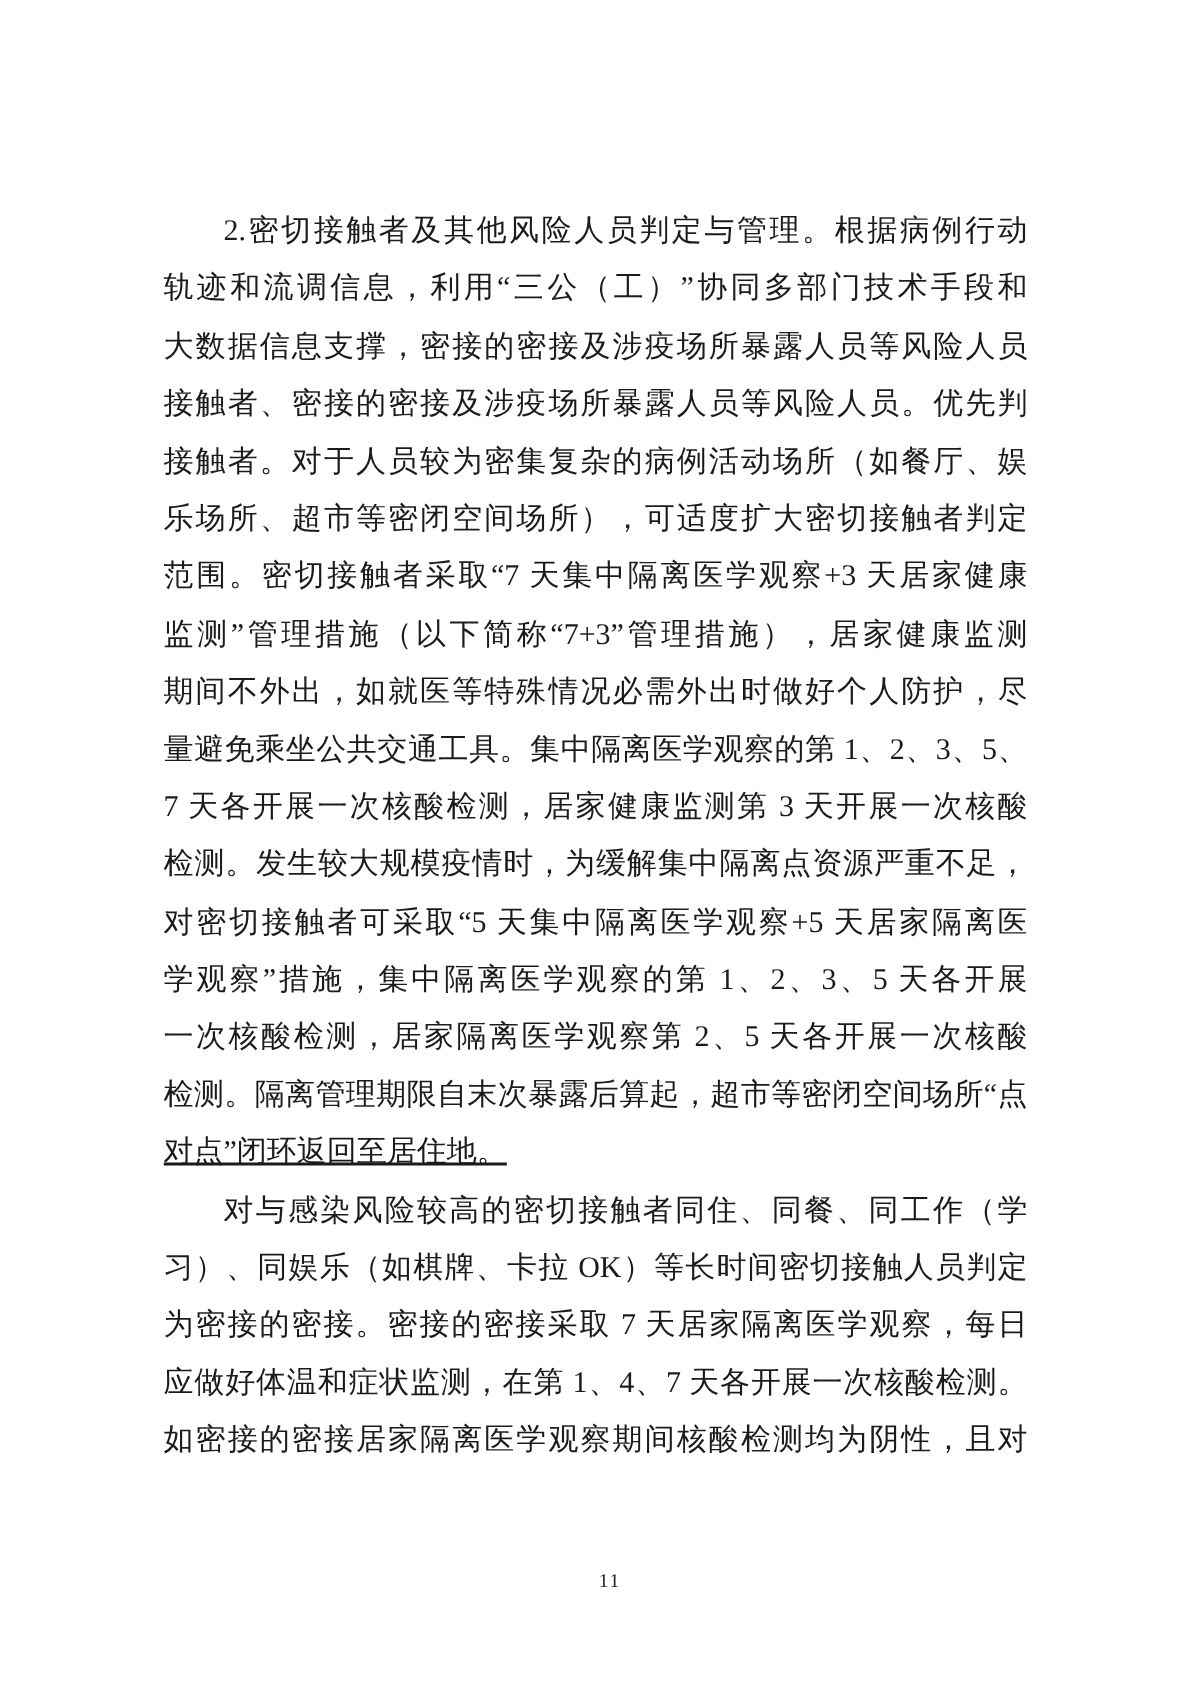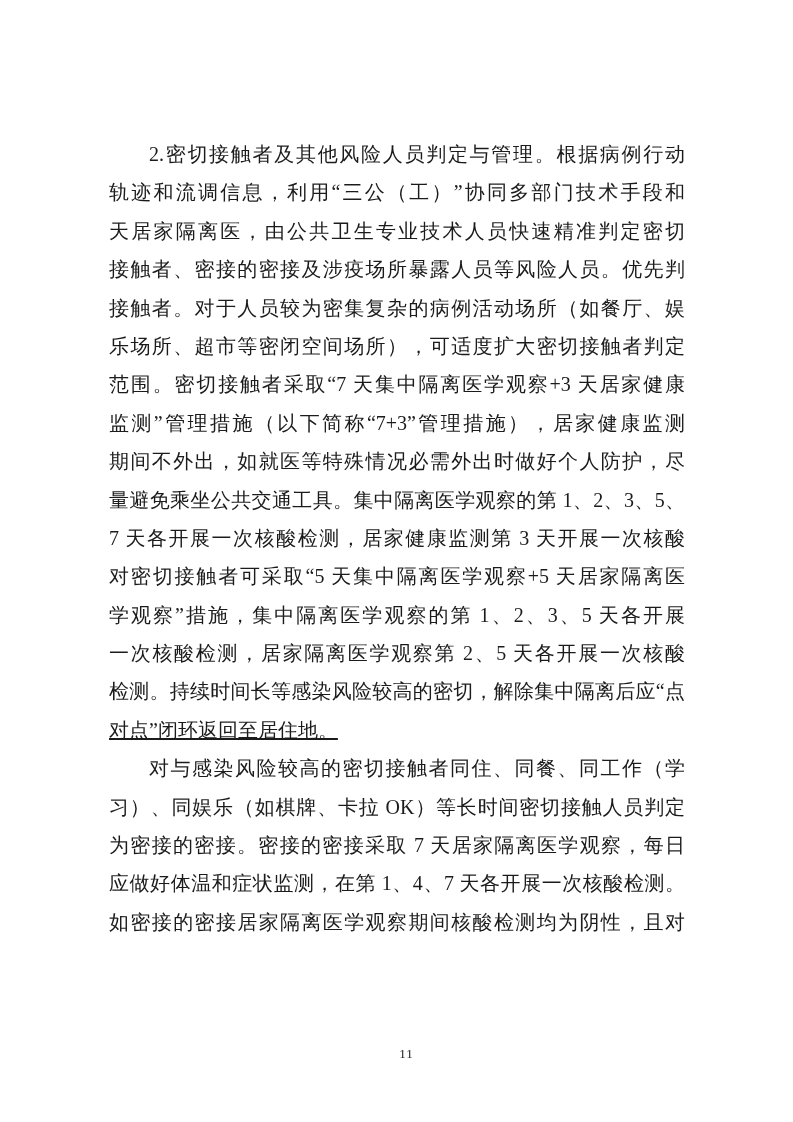--- a/index.html
+++ b/index.html
@@ -58,33 +58,34 @@
 </style>
 </head>
 <body>
 
 <div class="page">
   <div class="text-block">
 
     <div class="para">
       <div class="line indent">2.密切接触者及其他风险人员判定与管理。根据病例行动</div>
       <div class="line">轨迹和流调信息，利用“三公（工）”协同多部门技术手段和</div>
-      <div class="line">天居家隔离医，由公共卫生专业技术人员快速精准判定密切</div>
+      <div class="line">大数据信息支撑，密接的密接及涉疫场所暴露人员等风险人员</div>
       <div class="line">接触者、密接的密接及涉疫场所暴露人员等风险人员。优先判</div>
       <div class="line">接触者。对于人员较为密集复杂的病例活动场所（如餐厅、娱</div>
       <div class="line">乐场所、超市等密闭空间场所），可适度扩大密切接触者判定</div>
       <div class="line">范围。密切接触者采取“7 天集中隔离医学观察+3 天居家健康</div>
       <div class="line">监测”管理措施（以下简称“7+3”管理措施），居家健康监测</div>
       <div class="line">期间不外出，如就医等特殊情况必需外出时做好个人防护，尽</div>
       <div class="line">量避免乘坐公共交通工具。集中隔离医学观察的第 1、2、3、5、</div>
       <div class="line">7 天各开展一次核酸检测，居家健康监测第 3 天开展一次核酸</div>
+      <div class="line">检测。发生较大规模疫情时，为缓解集中隔离点资源严重不足，</div>
       <div class="line">对密切接触者可采取“5 天集中隔离医学观察+5 天居家隔离医</div>
       <div class="line">学观察”措施，集中隔离医学观察的第 1、2、3、5 天各开展</div>
       <div class="line">一次核酸检测，居家隔离医学观察第 2、5 天各开展一次核酸</div>
-      <div class="line">检测。持续时间长等感染风险较高的密切，解除集中隔离后应“点</div>
+      <div class="line">检测。隔离管理期限自末次暴露后算起，超市等密闭空间场所“点</div>
       <div class="line para-end">对点”闭环返回至居住地。</div>
     </div>
 
     <div class="para">
       <div class="line indent">对与感染风险较高的密切接触者同住、同餐、同工作（学</div>
       <div class="line">习）、同娱乐（如棋牌、卡拉 OK）等长时间密切接触人员判定</div>
       <div class="line">为密接的密接。密接的密接采取 7 天居家隔离医学观察，每日</div>
       <div class="line">应做好体温和症状监测，在第 1、4、7 天各开展一次核酸检测。</div>
       <div class="line">如密接的密接居家隔离医学观察期间核酸检测均为阴性，且对</div>
     </div>

